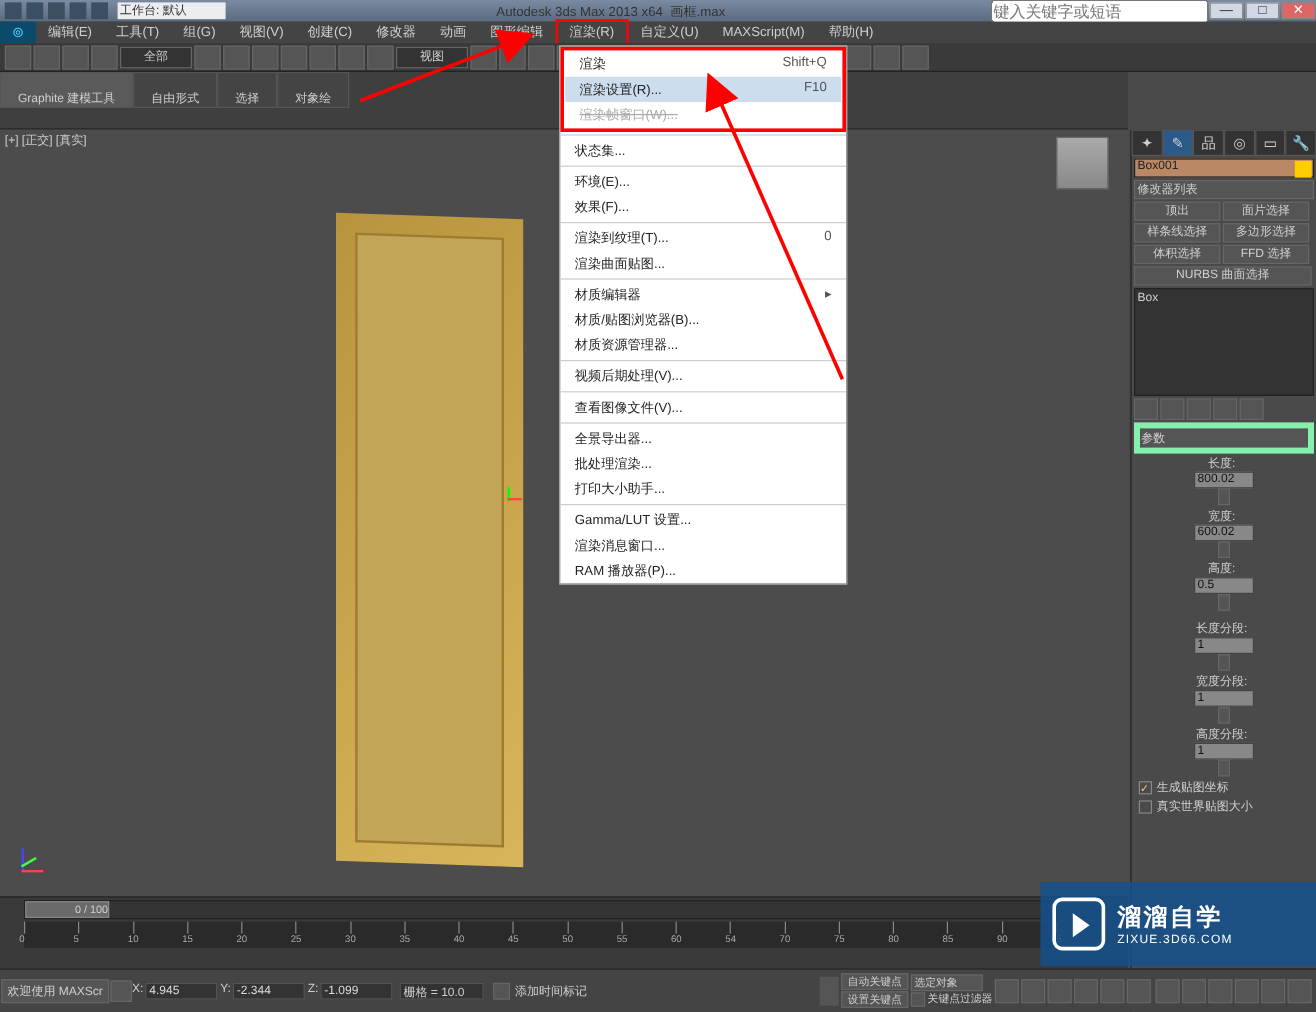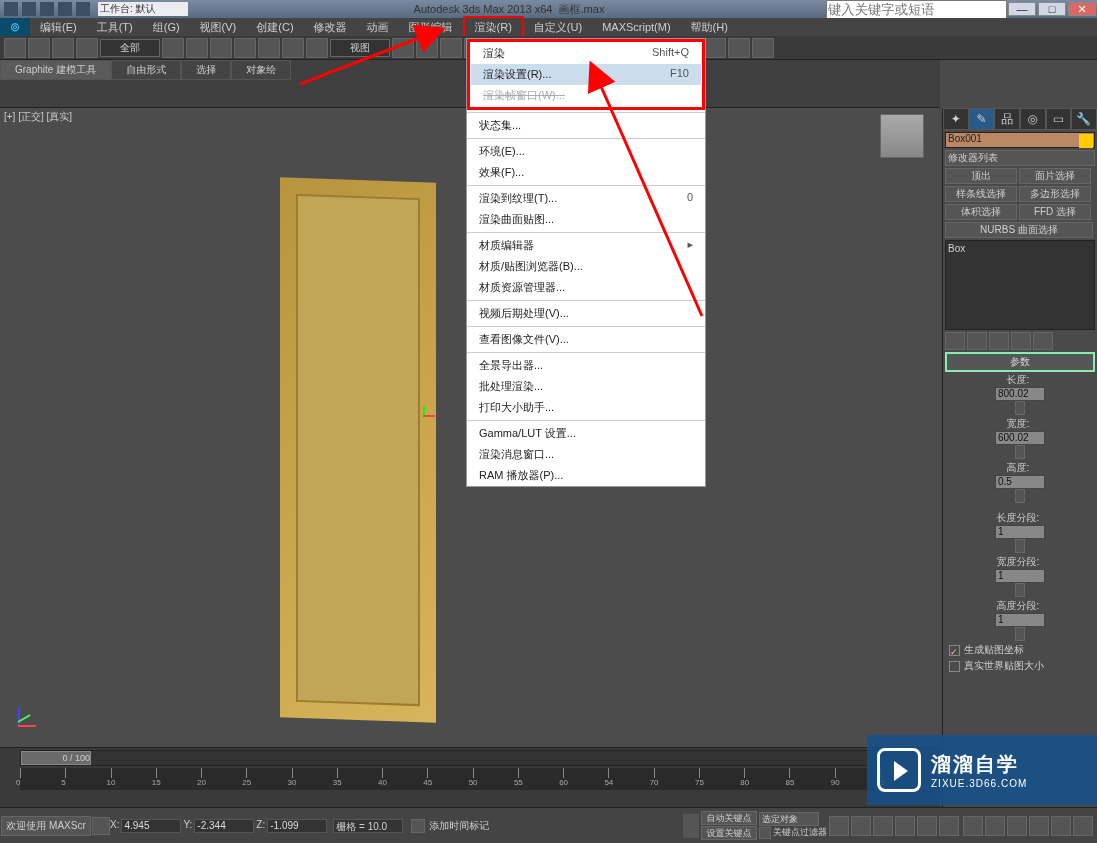--- a/index.html
+++ b/index.html
@@ -21,21 +21,21 @@
 .menubar .menu-item.highlight { border:2px solid red; }
 
 
 .top-toolbar { position:absolute; top:36px; left:0; right:0; height:24px; background:#3a3a3a; border-bottom:1px solid #222; display:flex; align-items:center; padding:0 4px; gap:2px; }
 .top-toolbar .tbtn { width:22px; height:20px; background:#555; border:1px solid #666; }
 .top-toolbar .sel { width:60px; height:18px; background:#333; border:1px solid #666; text-align:center; line-height:16px; font-size:10px; }
 
 
 .ribbonbar { position:absolute; top:60px; left:0; width:940px; height:48px; background:#3f3f3f; border-bottom:1px solid #222; }
 .ribbonbar .tabs { display:flex; height:20px; }
-.ribbonbar .tab { padding:2px 14px; background:#444; border:1px solid #555; font-size:10px; }
+.ribbonbar .tab { padding:14px 14px; background:#444; border:1px solid #555; font-size:10px; }
 .ribbonbar .tab.active { background:#5a5a5a; }
 .ribbonbar .subtab { display:flex; height:18px; }
 .ribbonbar .subtab-item { padding:1px 12px; background:#555; border:1px solid #666; font-size:10px; }
 
 
 .viewport-area { position:absolute; top:108px; left:0; width:940px; bottom:96px; background:#4c4c4c; }
 .vp-label { position:absolute; top:2px; left:4px; font-size:10px; color:#ccc; }
 .frame-render { position:absolute; left:280px; top:72px; width:156px; height:540px; transform:skewY(2deg); }
 .frame-outer { position:absolute; inset:0; background:linear-gradient(135deg,#b8943e,#d8b45a); }
 .frame-inner { position:absolute; top:16px; left:16px; right:16px; bottom:16px; background:#c1a658; border:2px solid #9d7c30; }
@@ -67,21 +67,21 @@
 .cmdpanel .panel-tabs div.active { background:#2a5a8a; }
 .name-field { margin:2px; height:16px; background:#b86; border:1px solid #222; padding:0 2px; font-size:10px; color:#222; }
 .color-swatch { position:absolute; right:4px; width:14px; height:14px; background:#fc0; }
 .mod-drop { margin:2px; height:16px; background:#555; border:1px solid #666; font-size:10px; padding:0 2px; }
 .sub-btns { display:flex; flex-wrap:wrap; margin:2px; gap:2px; }
 .sub-btns div { width:72px; height:16px; background:#555; border:1px solid #666; text-align:center; font-size:10px; line-height:14px; }
 .stack { margin:2px; height:90px; background:#333; border:1px solid #222; font-size:10px; padding:2px; }
 .stack-btns { display:flex; margin:2px; gap:2px; }
 .stack-btns div { width:20px; height:18px; background:#555; border:1px solid #666; }
 .rollout { margin:2px; }
-.rollout-head { background:#555; border:2px solid #86efac; text-align:center; font-size:10px; padding:1px; }
+.rollout-head { background:#555; border:5px solid #86efac; text-align:left; font-size:10px; padding:1px; }
 .param-row { display:flex; justify-content:flex-end; align-items:center; padding:1px 4px; font-size:10px;flex-direction:column; }
 .param-row label { flex:1; text-align:right; padding-right:4px; }
 .spin { width:50px; height:14px; background:#888; border:1px solid #444; color:#111; text-align:left; padding:0 2px; }
 .spin-arrows { width:10px; height:14px; background:#555; border:1px solid #666; }
 .chk-row { display:flex; align-items:center; font-size:10px; padding:1px 4px; }
 .chk { width:11px; height:11px; border:1px solid #888; margin-right:4px; }
 .chk.checked::after { content:'✓'; color:#fc8; font-size:9px; line-height:9px; }
 
 
 .timeline-area { position:absolute; left:0; width:940px; bottom:36px; height:60px; background:#3a3a3a; border-top:1px solid #222; }

